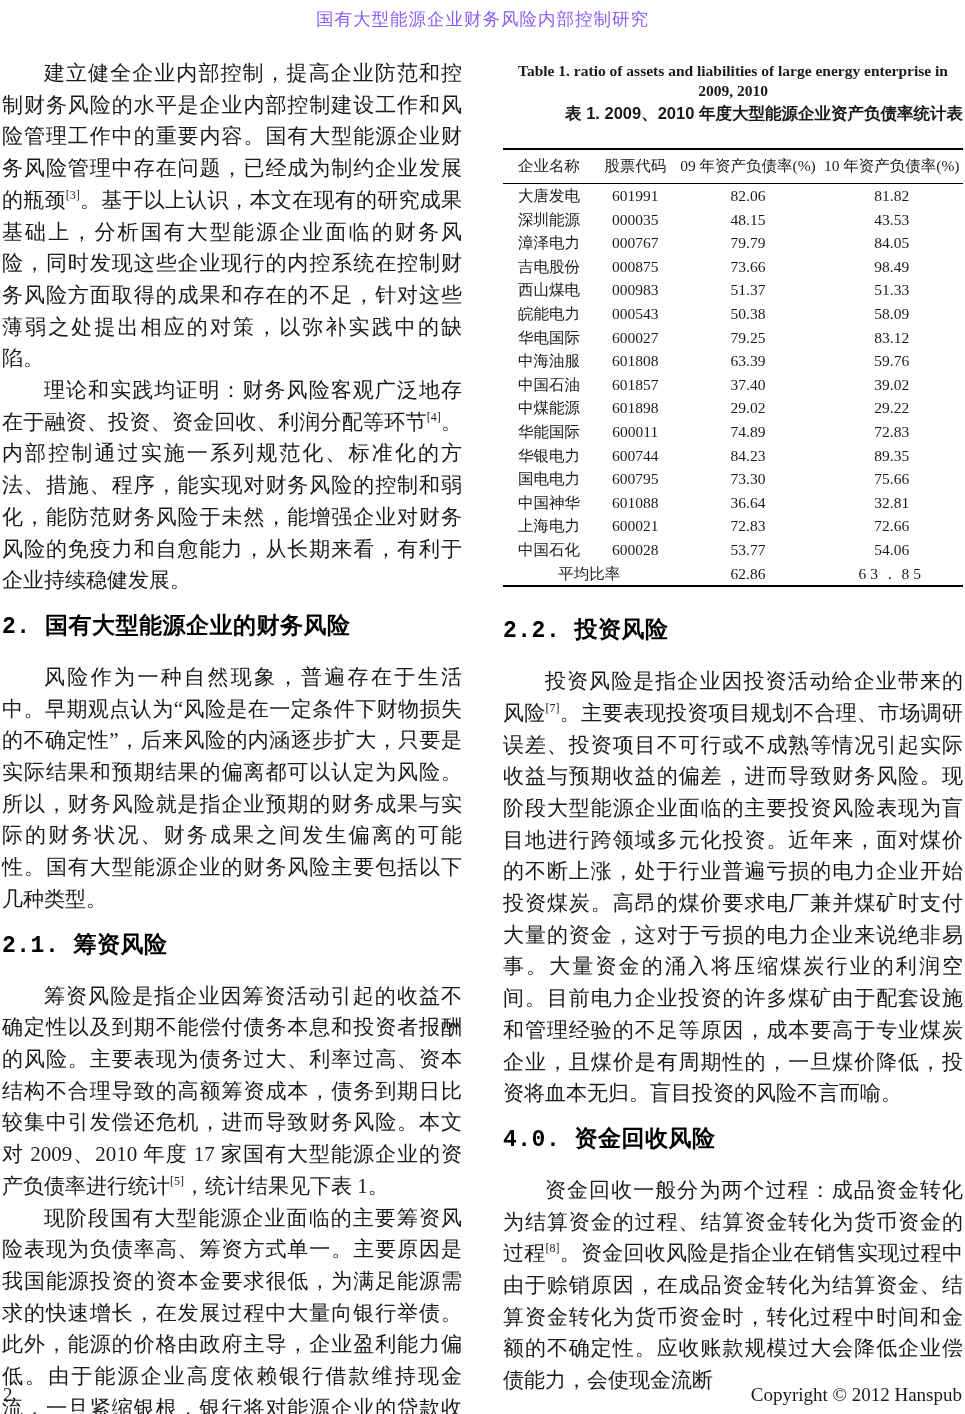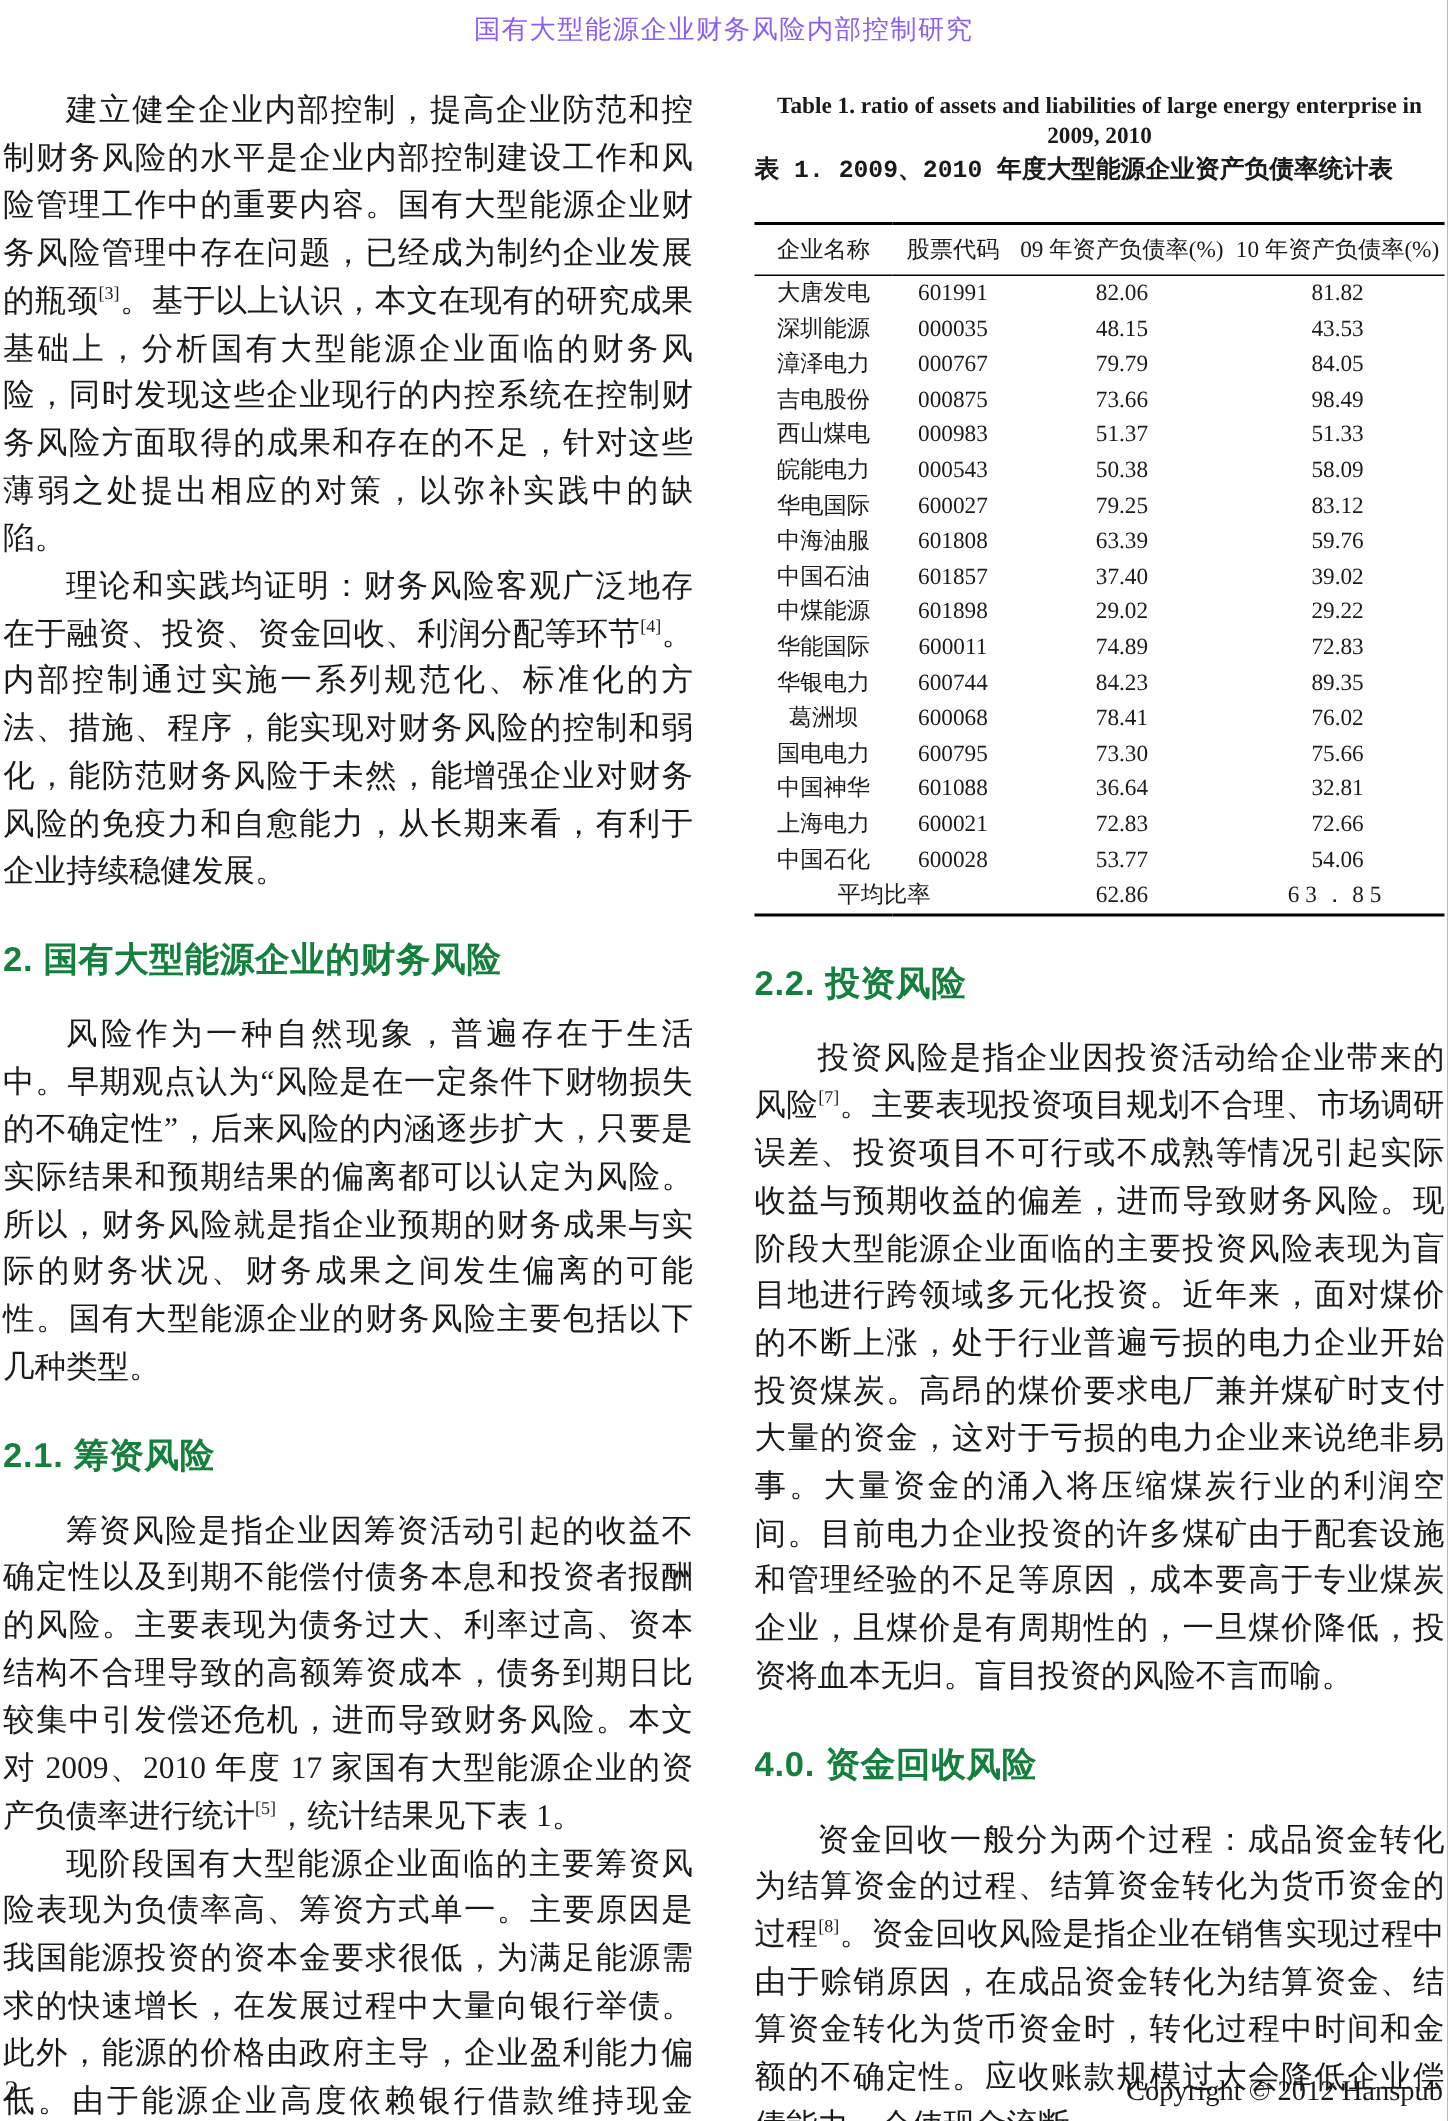--- a/index.html
+++ b/index.html
@@ -15,32 +15,32 @@
   .columns{
     display:flex;gap:41px;padding:27px 2px 0 2px;box-sizing:border-box;
   }
   .col{width:460px;flex:0 0 460px;}
   .body-par{
     margin:0;font-size:21px;line-height:31.7px;
     text-align:justify;text-justify:inter-character;text-indent:2em;
   }
   .body-par sup{font-size:12px;line-height:0;vertical-align:super;}
   .sec-heading{
-    font-family:Liberation Sans, sans-serif;
-    font-weight:bold;font-size:23px;line-height:28px;color:#15803d;
-    margin:28px 0 21px 0;letter-spacing:0.5px;
+    font-family:Liberation Mono, monospace;
+    font-weight:bold;font-size:23px;line-height:28px;color:#000000;
+    margin:16px 0 21px 0;letter-spacing:0.5px;
   }
   
   .tbl-caption-en{
     font-weight:bold;font-size:15.5px;line-height:19.5px;text-align:center;
     margin:3px 6px 0 6px;
   }
   .tbl-caption-zh{
-    font-family:Liberation Mono, monospace;
-    font-weight:bold;font-size:16.5px;line-height:21px;text-align:left;
+    font-family:Liberation Sans, sans-serif;
+    font-weight:bold;font-size:16.5px;line-height:21px;text-align:right;
     margin-top:3px;
   }
   table.data-table{
     width:100%;border-collapse:collapse;margin-top:24px;
     font-size:15.5px;
     border-top:2px solid #000;border-bottom:2px solid #000;
   }
   table.data-table thead th{
     font-weight:normal;border-bottom:1.2px solid #000;
     height:33px;text-align:center;padding:0 1px;white-space:nowrap;
@@ -172,26 +172,20 @@
                 <td>74.89</td>
                 <td>72.83</td>
               </tr>
               <tr>
                 <td>华银电力</td>
                 <td>600744</td>
                 <td>84.23</td>
                 <td>89.35</td>
               </tr>
               <tr>
-                <td>葛洲坝</td>
-                <td>600068</td>
-                <td>78.41</td>
-                <td>76.02</td>
-              </tr>
-              <tr>
                 <td>国电电力</td>
                 <td>600795</td>
                 <td>73.30</td>
                 <td>75.66</td>
               </tr>
               <tr>
                 <td>中国神华</td>
                 <td>601088</td>
                 <td>36.64</td>
                 <td>32.81</td>

